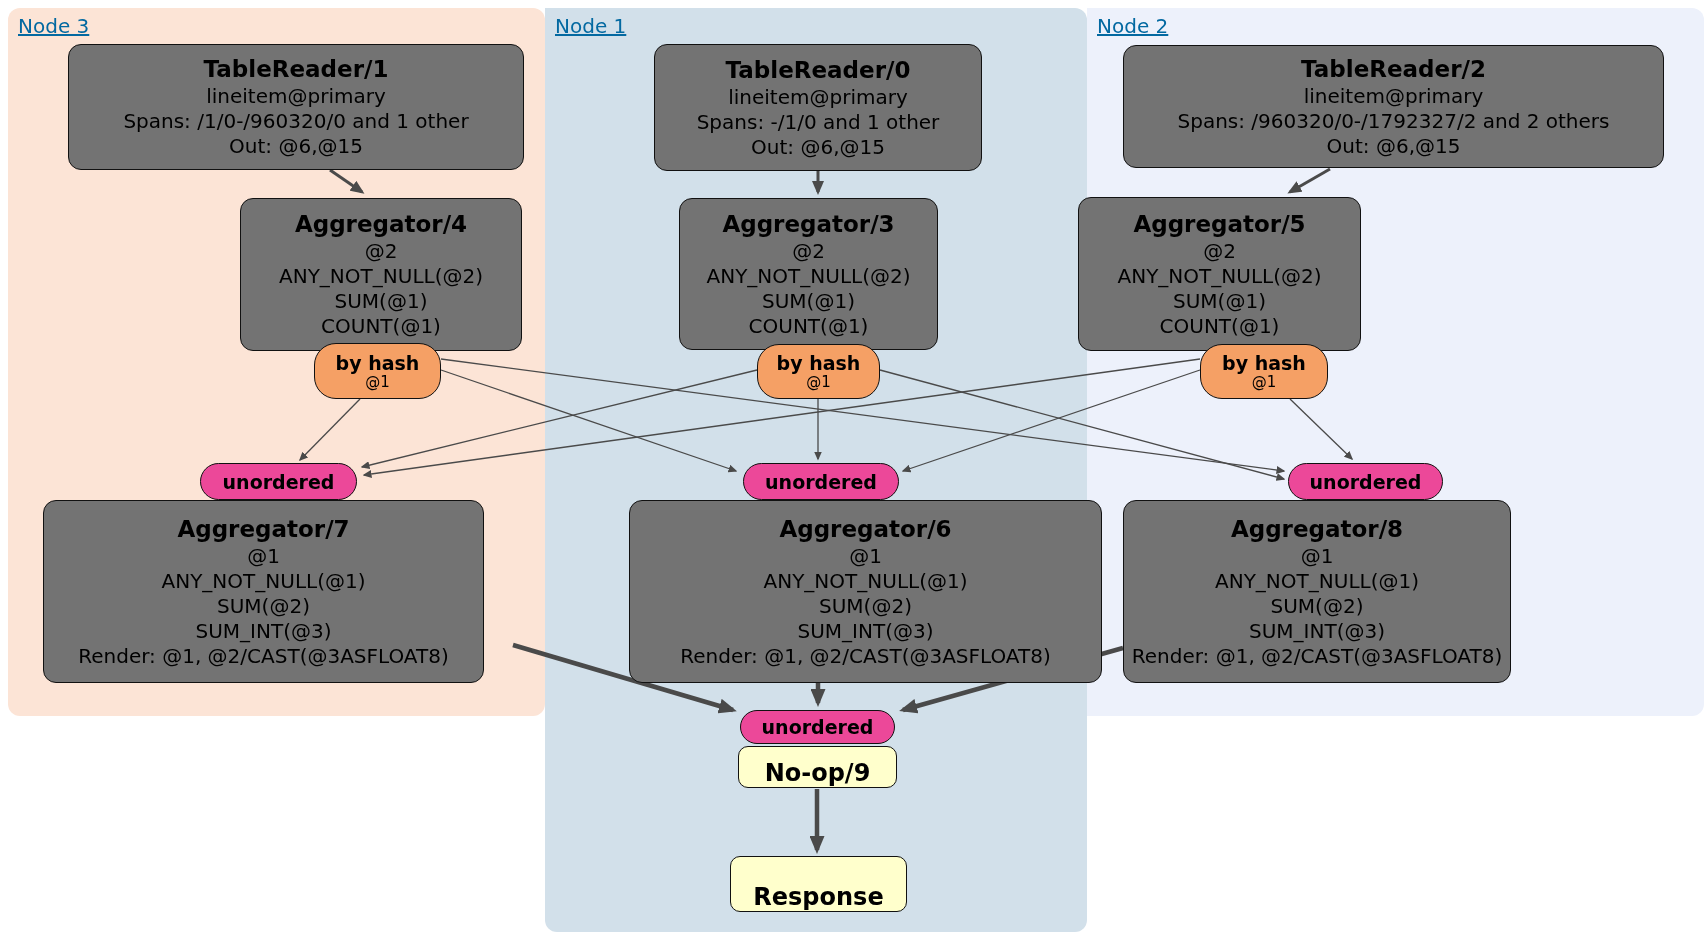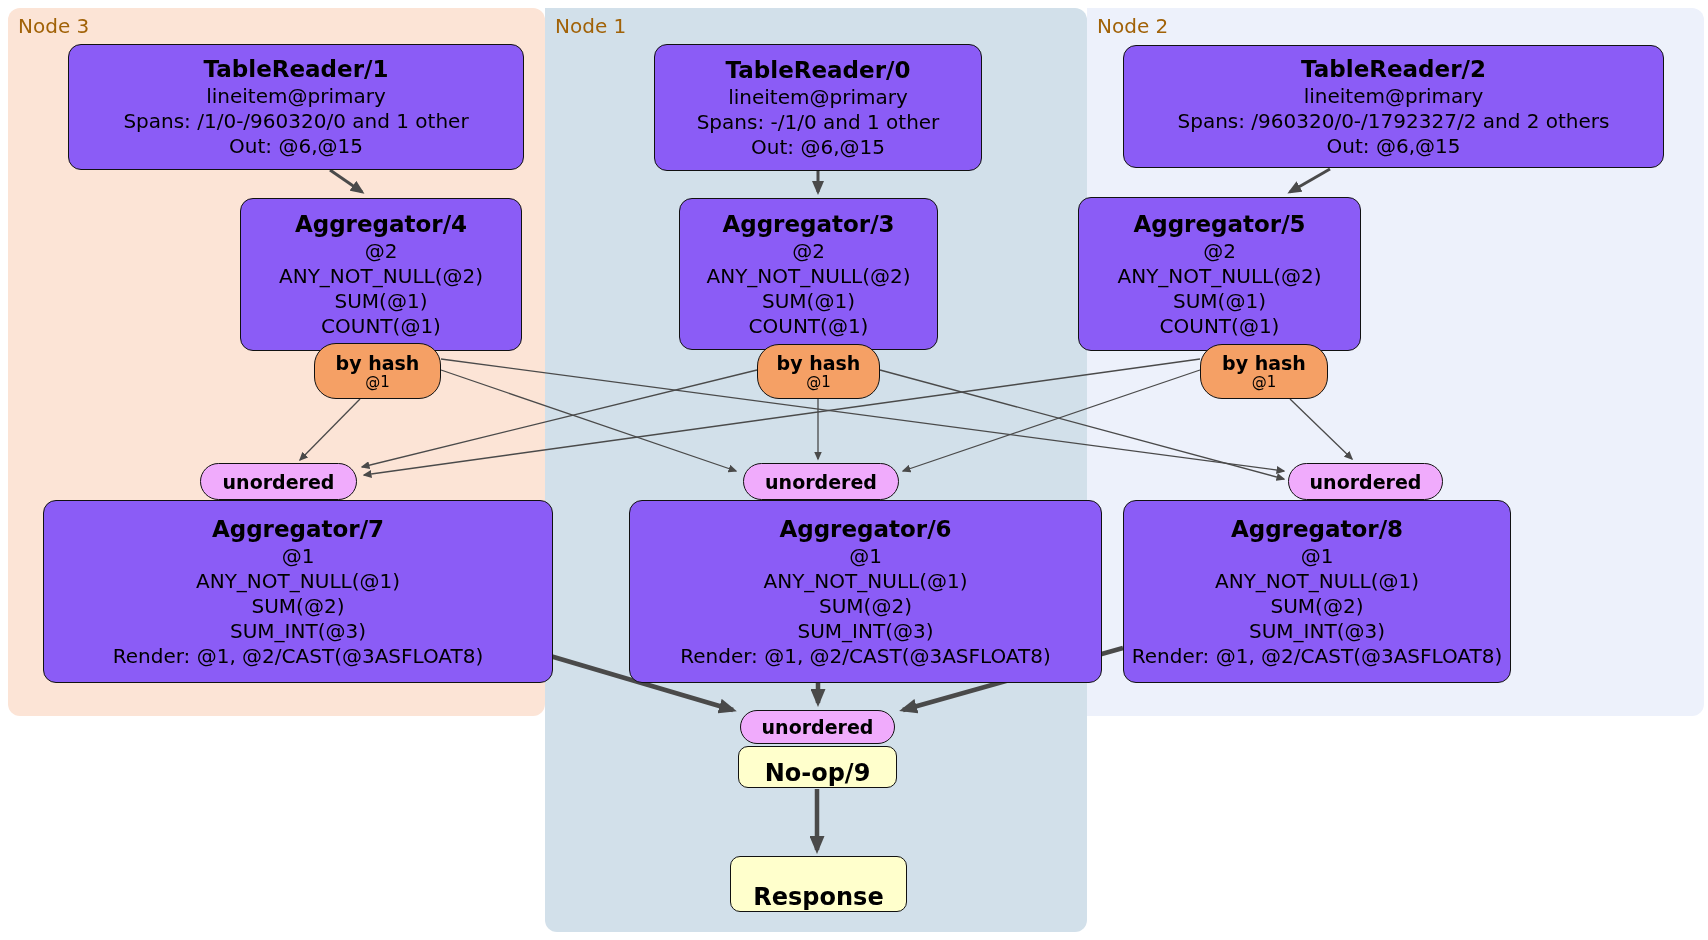--- a/index.html
+++ b/index.html
@@ -1,37 +1,37 @@
 <!DOCTYPE html>
 <html><head>
 <meta charset="utf-8">
 <style>
   * { margin:0; padding:0; box-sizing:border-box; }
   html,body { background:#ffffff; }
   body { font-family:"DejaVu Sans","Liberation Sans",sans-serif; color:#000; }
   #stage { position:relative; width:1708px; height:940px; background:#fff; overflow:hidden; }
 
   .band { position:absolute; border-radius:12px; }
-  .band-label { position:absolute; top:6px; left:10px; font-size:20px; color:#a16207; }
+  .band-label { position:absolute; top:6px; left:10px; font-size:20px; color:#0369a1;text-decoration:underline; }
 
   #edges { position:absolute; left:0; top:0; width:1708px; height:940px; z-index:2; }
 
-  .pbox { position:absolute; background:#8b5cf6; border:1.6px solid #111;
+  .pbox { position:absolute; background:#737373; border:1.6px solid #111;
           border-radius:13px; z-index:3; display:flex; flex-direction:column;
           justify-content:center; align-items:center; text-align:center; }
   .ptitle { font-weight:bold; font-size:23px; line-height:29px; white-space:nowrap; }
   .pline  { font-size:20px; line-height:25px; white-space:nowrap; }
 
   .router { position:absolute; background:#f5a065; border:1.6px solid #111;
             border-radius:22px; z-index:4; display:flex; flex-direction:column;
             justify-content:center; align-items:center; }
   .router-label { font-weight:bold; font-size:19px; line-height:22px; }
   .router-key { font-size:15px; line-height:17px; }
 
-  .stream { position:absolute; background:#f0abfc; border:1.6px solid #111;
+  .stream { position:absolute; background:#ec4899; border:1.6px solid #111;
             border-radius:19px; z-index:4; display:flex;
             justify-content:center; align-items:center; }
   .stream span { font-weight:bold; font-size:19px; white-space:nowrap; }
 
   .term { position:absolute; background:#ffffcc; border:1.6px solid #111;
           border-radius:10px; z-index:3; display:flex; justify-content:center;
           align-items:flex-end; }
   .term span { font-weight:bold; font-size:24px; white-space:nowrap; }
 </style>
 </head>
@@ -101,21 +101,21 @@
     <div class="pline">SUM(@1)</div>
     <div class="pline">COUNT(@1)</div>
   </div>
   <div class="router" style="left:314px; top:343px; width:127px; height:56px;">
     <div class="router-label">by hash</div>
     <div class="router-key">@1</div>
   </div>
   <div class="stream" style="left:200px; top:463px; width:157px; height:37px;">
     <span>unordered</span>
   </div>
-  <div class="pbox" style="left:43px; top:500px; width:510px; height:183px;">
+  <div class="pbox" style="left:43px; top:500px; width:441px; height:183px;">
     <div class="ptitle">Aggregator/7</div>
     <div class="pline">@1</div>
     <div class="pline">ANY_NOT_NULL(@1)</div>
     <div class="pline">SUM(@2)</div>
     <div class="pline">SUM_INT(@3)</div>
     <div class="pline">Render: @1, @2/CAST(@3ASFLOAT8)</div>
   </div>
 
   <div class="pbox" style="left:654px; top:44px; width:328px; height:127px;">
     <div class="ptitle">TableReader/0</div>

